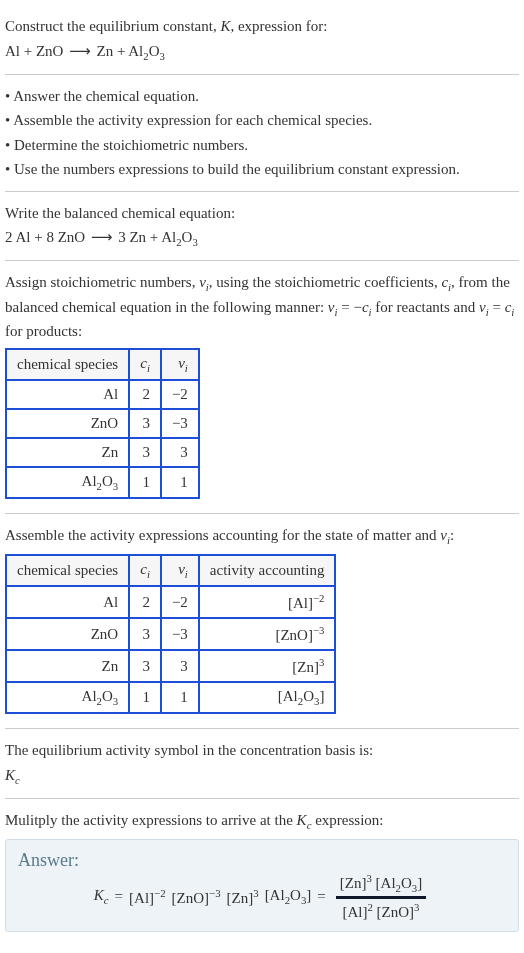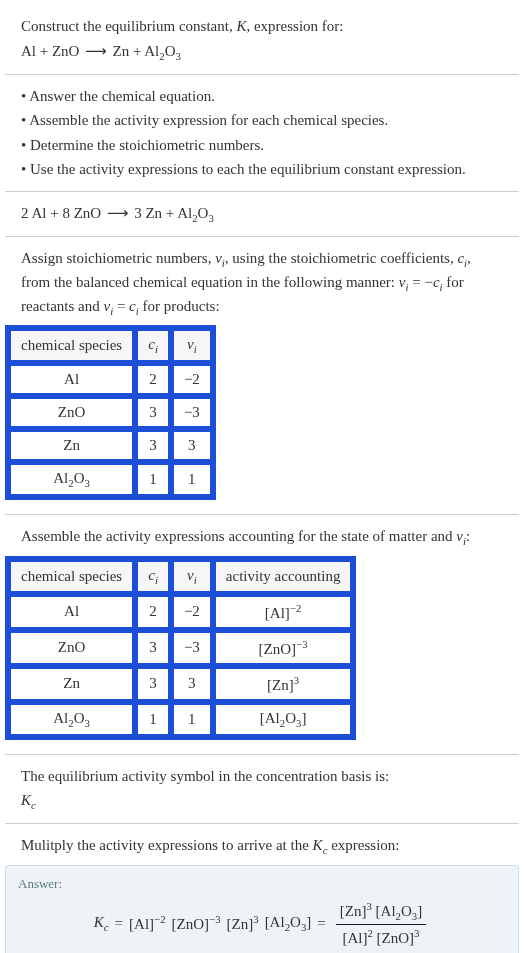--- a/index.html
+++ b/index.html
@@ -6,52 +6,52 @@
 body {
   font-family: Georgia, 'Times New Roman', serif;
   font-size: 15px;
   color: #333;
   background: #fff;
   width: 524px;
   padding: 5px;
 }
 .section { padding: 8px 0; }
 .hr { border: none; border-top: 1px solid #ccc; margin: 0; }
-.line { line-height: 1.5; margin: 2px 16px; }
+.line { line-height: 1.5; margin: 2px 0; }
 .ital { font-style: italic; }
 .sub { font-size: 0.72em; vertical-align: sub; }
 .sup { font-size: 0.72em; vertical-align: super; }
 table {
   border-collapse: collapse;
   margin: 6px 0;
 }
 th, td {
-  border: 6px solid #1d4ed8;
+  border: 2px solid #1d4ed8;
   padding: 5px 10px;
-  text-align: center;
+  text-align: right;
   font-weight: normal;
   vertical-align: middle;
 }
 th { background: #f6f6f6; }
 .answer-box {
   background: #eef3f7;
   border: 1px solid #d0dde6;
   border-radius: 3px;
   padding: 10px 12px;
   margin-top: 6px;
 }
-.answer-label { color: #5a7a8a; font-size: 13px; margin-bottom: 8px; }
+.answer-label { color: #5a7a8a; font-size: 18px; margin-bottom: 1px; }
 .arrow { display:inline-block; padding: 0 2px; }
 .frac {
   display: inline-block;
   vertical-align: middle;
   text-align: center;
   margin: 0 4px;
 }
-.frac .num { display: block; border-bottom: 1px solid #0f172a; padding: 0 4px 2px; }
+.frac .num { display: block; border-bottom: 3px solid #0f172a; padding: 0 4px 2px; }
 .frac .den { display: block; padding: 2px 4px 0; }
 .eq-row {
   display: flex;
   align-items: center;
   justify-content: center;
   gap: 6px;
   flex-wrap: wrap;
 }
 </style>
 </head>
@@ -67,26 +67,27 @@
     <span>Zn + Al</span><span class="sub">2</span><span>O</span><span class="sub">3</span>
   </div>
 </div>
 
 <hr class="hr">
 
 <div class="section">
   <div class="line">• Answer the chemical equation.</div>
   <div class="line">• Assemble the activity expression for each chemical species.</div>
   <div class="line">• Determine the stoichiometric numbers.</div>
-  <div class="line">• Use the activity expressions to each the equilibrium constant expression.</div>
-</div>
-
-<hr class="hr">
-
-<div class="section">
+  <div class="line">• Use the numbers expressions to build the equilibrium constant expression.</div>
+</div>
+
+<hr class="hr">
+
+<div class="section">
+  <div class="line">Write the balanced chemical equation:</div>
   <div class="line">
     <span>2 Al + 8 ZnO</span>
     <span class="arrow">⟶</span>
     <span>3 Zn + Al</span><span class="sub">2</span><span>O</span><span class="sub">3</span>
   </div>
 </div>
 
 <hr class="hr">
 
 <div class="section">

